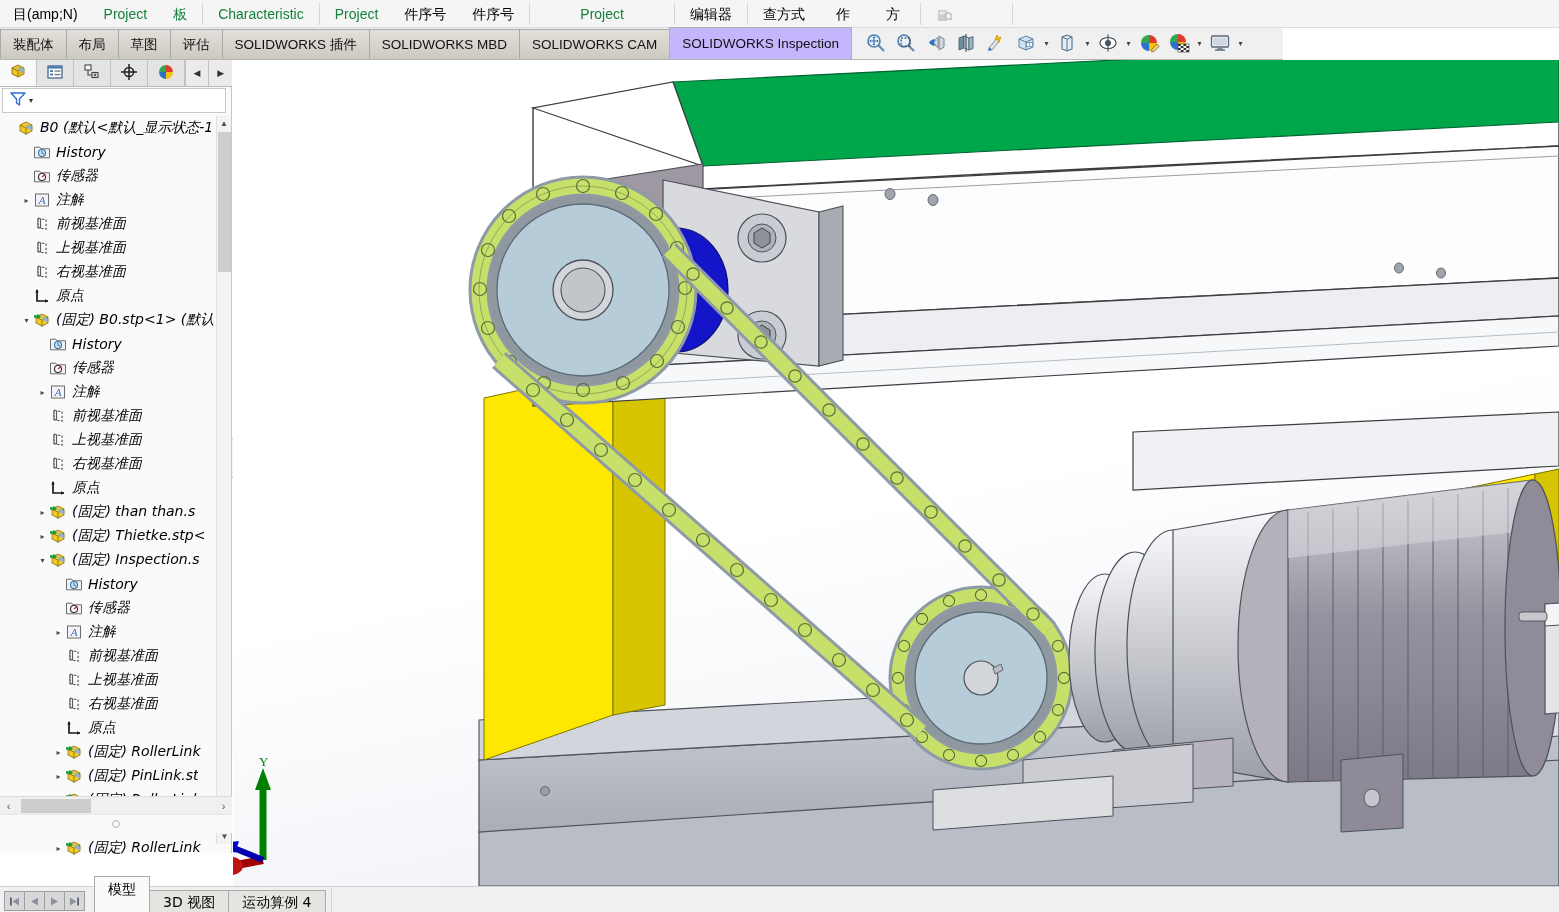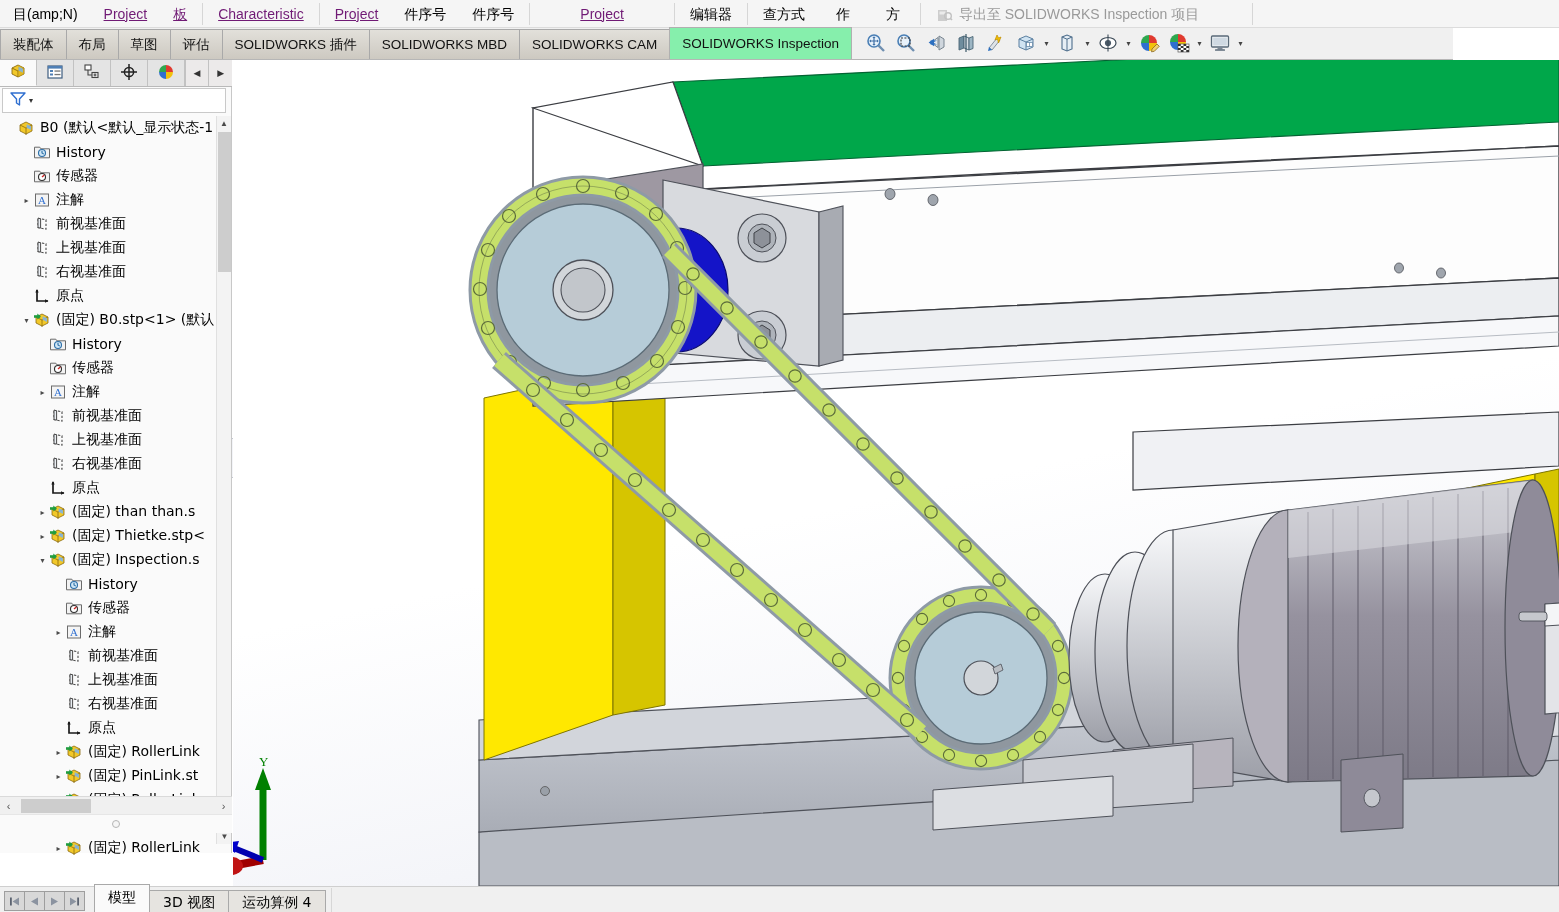--- a/index.html
+++ b/index.html
@@ -11,40 +11,40 @@
   }
   .app{position:relative;width:1559px;height:912px;}
 
   
   .menubar{
     position:absolute;left:0;top:0;width:1559px;height:28px;
     background:#f5f5f5;display:flex;align-items:center;
     border-bottom:1px solid #dcdcdc;box-sizing:border-box;
   }
   .mi{padding:0 13px;height:28px;line-height:28px;font-size:14px;white-space:nowrap;}
-  .mi.dim{color:#701a75;text-decoration:underline;}
+  .mi.dim{color:#15803d;}
   .mi.dim2{color:#9a9a9a;}
   .msep{width:1px;height:22px;background:#d6d6d6;margin:0 2px;}
   .mi-icon{display:inline-block;width:17px;height:17px;vertical-align:-4px;margin-right:6px;opacity:.38;}
 
   
   .tabstrip{
-    position:absolute;left:0;top:28px;width:1453px;height:32px;
+    position:absolute;left:0;top:28px;width:1283px;height:32px;
     background:#f0f0f0;box-sizing:border-box;
     border-bottom:1px solid #b6b6b6;
     display:flex;align-items:flex-end;
   }
   .rtab{
     height:30px;line-height:30px;padding:0 12px;font-size:13.5px;
     background:#d4d0c8;border:1px solid #a9a9a9;border-bottom:none;
     margin-right:-1px;box-sizing:border-box;white-space:nowrap;color:#111;
     background-image:linear-gradient(#e2e0da,#cdc9c1);
   }
   .rtab.active{
-    background:#86efac;background-image:none;border-color:#b0b0b0;
+    background:#c4b5fd;background-image:none;border-color:#b0b0b0;
     height:32px;line-height:32px;position:relative;z-index:3;
   }
   .tb{display:flex;align-items:center;margin-left:10px;padding-bottom:2px;}
   .tbbtn{width:30px;height:28px;display:flex;align-items:center;justify-content:center;}
   .tbcaret{width:11px;height:28px;display:flex;align-items:center;justify-content:center;color:#444;font-size:8px;}
 
   
   .fmpanel{
     position:absolute;left:0;top:60px;width:232px;height:793px;
     background:#fafafa;box-sizing:border-box;border-right:1px solid #c8c8c8;
@@ -62,21 +62,21 @@
   .fmarrow{
     width:25px;display:flex;align-items:center;justify-content:center;
     background:#eceaea;border-left:1px solid #c2c2c2;font-size:9px;color:#333;box-sizing:border-box;
   }
   .filterbar{
     position:absolute;left:2px;top:28px;width:224px;height:25px;
     background:#fff;border:1px solid #c9c9c9;box-sizing:border-box;
     display:flex;align-items:center;padding-left:6px;
   }
   .tree{
-    position:absolute;left:0;top:56px;width:232px;height:790px;overflow:hidden;
+    position:absolute;left:0;top:56px;width:232px;height:790px;overflow:hidden;font-style:italic;
   }
   .trow{height:24px;display:flex;align-items:center;white-space:nowrap;font-size:14px;}
   .tw{width:13px;height:24px;display:flex;align-items:center;justify-content:center;
       font-size:8px;color:#4b4b4b;flex:0 0 13px;}
   .ticon{width:18px;height:18px;margin-right:5px;flex:0 0 18px;
          display:flex;align-items:center;justify-content:center;}
   .tlabel{overflow:hidden;}
   .tlabel.cn{font-family:"DejaVu Sans","Liberation Sans",sans-serif;}
 
   .treescroll{
@@ -119,21 +119,21 @@
     background:#f0f0f0;border-top:1px solid #cfcfcf;box-sizing:border-box;
     display:flex;align-items:flex-end;
   }
   .navbtns{display:flex;align-items:center;height:22px;margin-left:4px;}
   .navb{width:21px;height:20px;background:#d8d8d8;border:1px solid #9e9e9e;
         display:flex;align-items:center;justify-content:center;margin-right:-1px;box-sizing:border-box;}
   .btabs{display:flex;align-items:flex-end;height:24px;margin-left:10px;}
   .btab{height:22px;line-height:22px;padding:0 13px;font-size:14px;background:#e6e4e0;
         border:1px solid #a9a9a9;border-bottom:none;margin-right:-1px;box-sizing:border-box;
         font-family:"DejaVu Sans","Liberation Sans",sans-serif;}
-  .btab.active{background:#fafafa;height:28px;line-height:24px;}
+  .btab.active{background:#fafafa;height:36px;line-height:24px;}
   .statusright{flex:1;height:24px;border-left:1px solid #d7d7d7;margin-left:6px;}
 </style>
 </head>
 <body>
 
 <div class="app">
 
   <div class="menubar">
     <div class="mi">目(amp;N)</div>
     <div class="mi dim">Project</div>
@@ -155,21 +155,20 @@
     <div class="msep"></div>
     <div class="mi dim2" style="display:flex;align-items:center;">
       <span class="mi-icon">
         <svg width="17" height="17" viewBox="0 0 17 17">
           <rect x="2" y="3" width="9" height="11" fill="#8d8d8d"></rect>
           <rect x="3.5" y="4.5" width="6" height="3" fill="#dcdcdc"></rect>
           <circle cx="12" cy="9" r="3.3" fill="none" stroke="#6f6f6f" stroke-width="1.4"></circle>
           <line x1="14.2" y1="11.2" x2="16" y2="13" stroke="#6f6f6f" stroke-width="1.6"></line>
         </svg>
       </span>
-      <span>导出至 SOLIDWORKS Inspection 项目</span>
     </div>
     <div class="msep" style="margin-left:40px"></div>
   </div>
 
   <div class="tabstrip">
     <div class="rtab">装配体</div>
     <div class="rtab">布局</div>
     <div class="rtab">草图</div>
     <div class="rtab">评估</div>
     <div class="rtab">SOLIDWORKS 插件</div>

